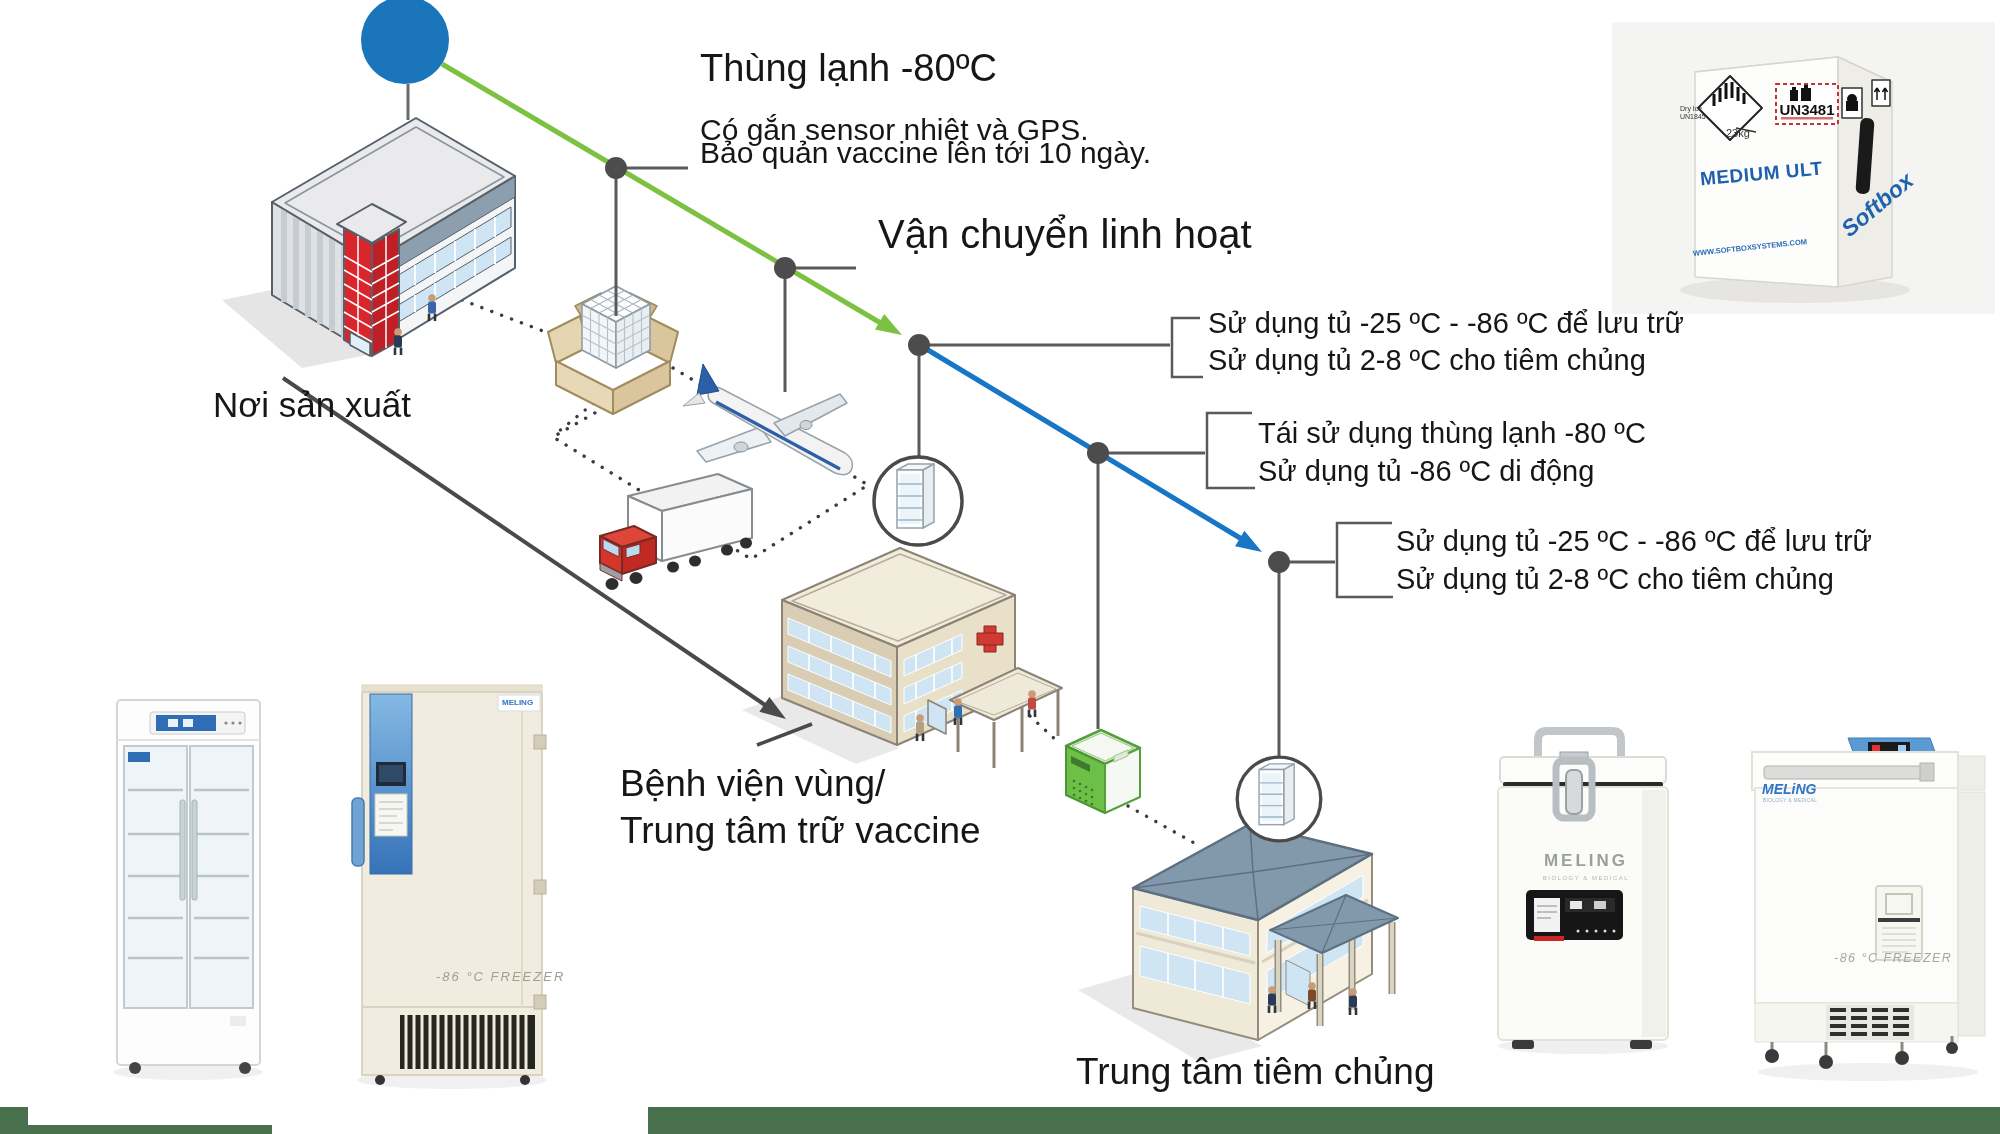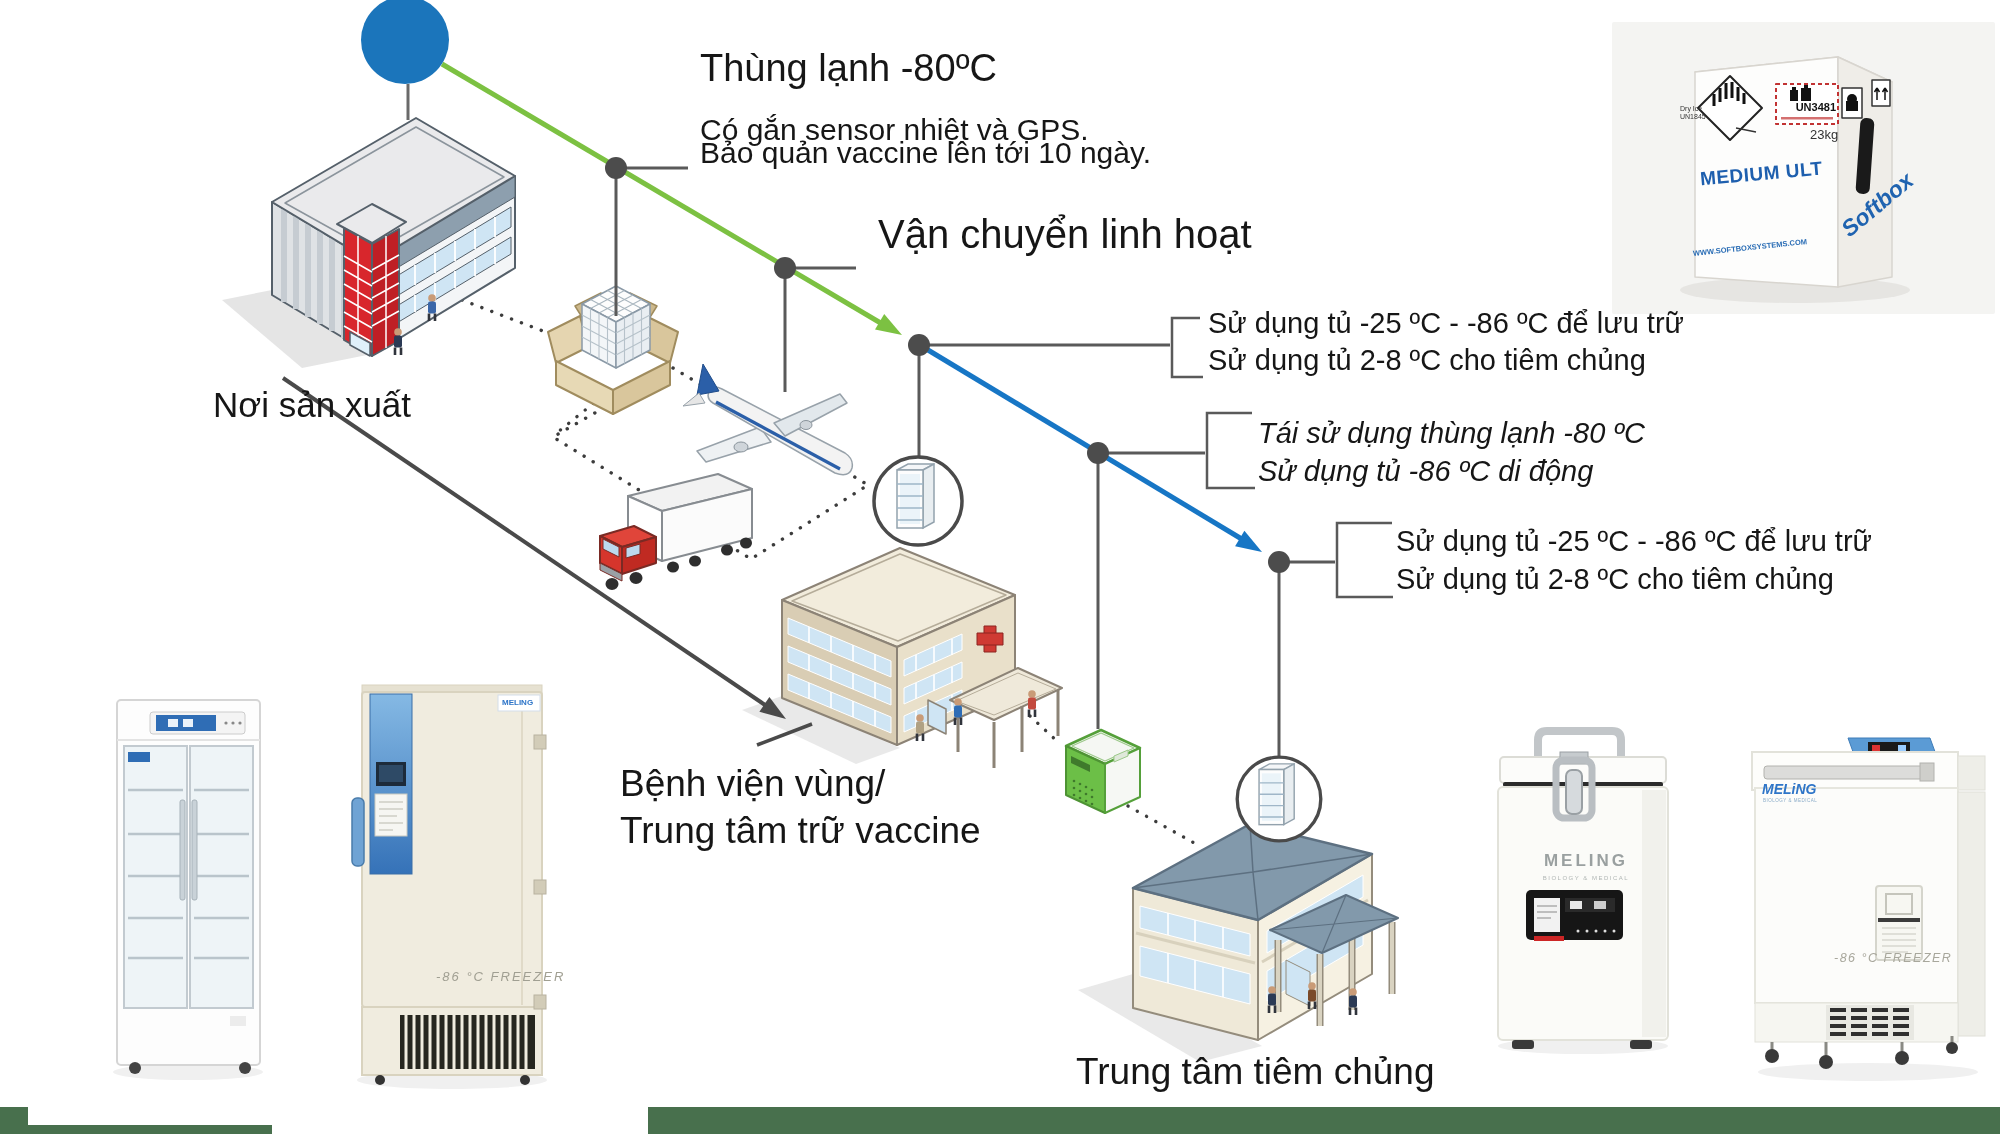--- a/index.html
+++ b/index.html
@@ -6,35 +6,35 @@
   .stage{position:relative;width:2000px;height:1134px;background:#ffffff;overflow:hidden;
          font-family:"Liberation Sans",sans-serif;}
   .scene{position:absolute;left:0;top:0;}
   .lbl{position:absolute;color:#161616;white-space:nowrap;line-height:1.2;}
   .t-coldbox-title{left:700px;top:46px;font-size:38px;}
   .t-coldbox-1{left:700px;top:112px;font-size:30px;}
   .t-coldbox-2{left:700px;top:135px;font-size:30px;}
   .t-transport{left:878px;top:210px;font-size:40px;}
   .t-note{font-size:29px;line-height:38px;}
   .t-note1{left:1208px;top:305px;line-height:37px;}
-  .t-note2{left:1258px;top:414px;font-style:italic;}
+  .t-note2{left:1258px;top:414px;}
   .t-note3{left:1396px;top:522px;}
   .t-source{left:213px;top:384px;font-size:35px;}
   .t-hospital{left:620px;top:760px;width:400px;text-align:left;font-size:37px;line-height:47px;}
   .t-vax{left:1076px;top:1050px;width:420px;text-align:left;font-size:37px;}
   .t-sb-medium{left:1700px;top:163px;width:120px;text-align:center;font-size:19px;font-weight:bold;
                color:#1e5fae;transform:rotate(-5deg);letter-spacing:.5px;}
   .t-sb-web{left:1686px;top:243px;width:128px;text-align:center;font-size:7.5px;font-weight:bold;
             color:#2a6db5;transform:rotate(-6deg);}
   .t-sb-brand{left:1836px;top:222px;font-size:23px;font-weight:bold;font-style:italic;color:#1f63b0;
               transform:rotate(-40deg);transform-origin:left top;}
-  .t-sb-un{left:1778px;top:101px;width:58px;text-align:right;font-size:11px;font-weight:bold;color:#111;}
+  .t-sb-un{left:1778px;top:101px;width:58px;text-align:center;font-size:15px;font-weight:bold;color:#111;}
   .t-sb-dry1{left:1680px;top:105px;font-size:7px;color:#333;}
   .t-sb-dry2{left:1680px;top:113px;font-size:7px;color:#333;}
-  .t-sb-kg{left:1810px;top:127px;font-size:13px;color:#333;}
+  .t-sb-kg{left:1726px;top:127px;font-size:11px;color:#333;}
   .t-pt-brand{left:1540px;top:851px;width:92px;text-align:center;font-size:17px;font-weight:bold;
               letter-spacing:3px;color:#9aa0a0;}
   .t-pt-sub{left:1540px;top:875px;width:92px;text-align:center;font-size:6px;letter-spacing:1.5px;color:#b0b6b4;}
   .t-ch-brand{left:1762px;top:781px;font-size:14px;font-weight:bold;font-style:italic;color:#2e75c8;}
   .t-ch-sub{left:1763px;top:798px;font-size:4.5px;color:#8aabc8;letter-spacing:.5px;}
   .t-ch-model{left:1834px;top:951px;font-size:12.5px;font-style:italic;letter-spacing:1.5px;color:#a8a79c;}
   .t-up-brand{left:502px;top:698px;font-size:8px;font-weight:bold;color:#2e75c8;}
   .t-up-model{left:436px;top:969px;font-size:13px;font-style:italic;letter-spacing:2px;color:#a09f92;}
 </style>
 </head>

